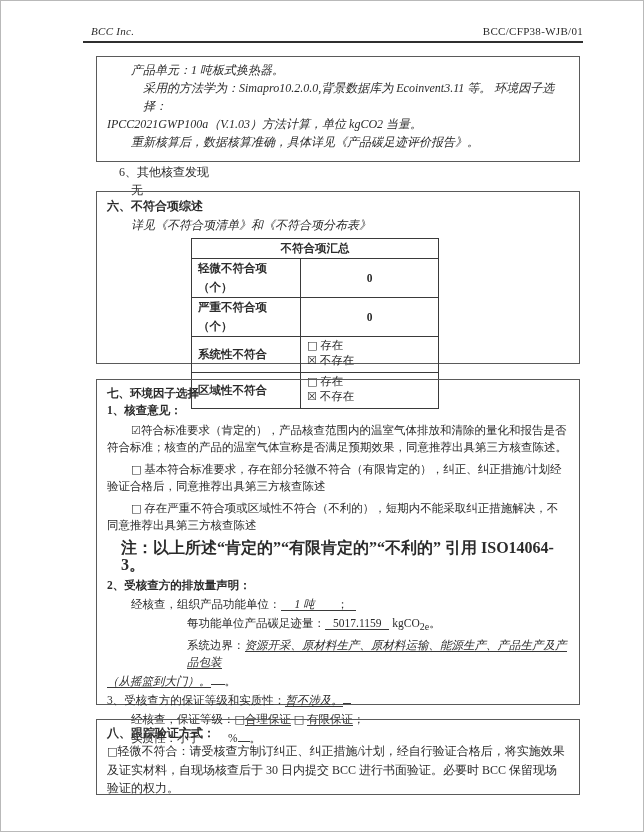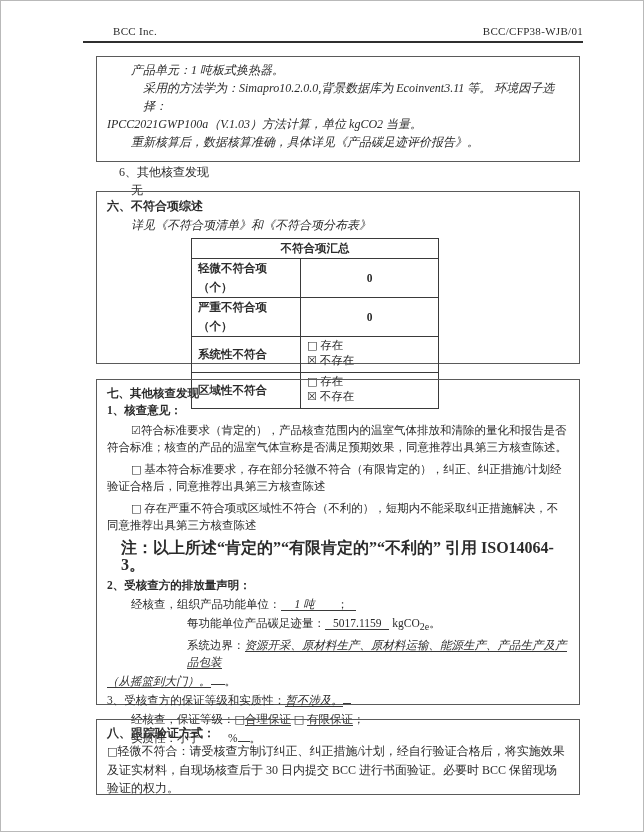--- a/index.html
+++ b/index.html
@@ -14,21 +14,21 @@
     overflow:hidden;
   }
   
   .hdr{
     position:absolute;top:24px;left:82px;width:500px;
     border-bottom:2px solid #2f2f2f;
     padding-bottom:4px;
     font-size:11px;letter-spacing:.3px;
   }
   .hdr::after{content:"";display:block;clear:both;}
-  .hdr-left{float:left;margin-left:30px;}
+  .hdr-left{float:left;margin-left:8px;font-style:italic;}
   .hdr-right{float:right;}
   
   .box{
     position:absolute;left:95px;width:484px;
     border:1.5px solid #5a5a5a;
     box-sizing:border-box;
     font-size:12px;
   }
   .box1{top:55px;height:106px;padding:4px 10px;line-height:18px;}
   .box2{top:190px;height:173px;padding:5px 10px;line-height:19px;}
@@ -114,21 +114,21 @@
         <td class="t-opt">
           <div><span class="cb">□</span> <span>存在</span></div>
           <div><span class="cb">☒</span> <span>不存在</span></div>
         </td>
       </tr>
     </tbody>
       </table>
   </div>
 
   <div class="box box3">
-    <div class="bold">七、其他核查发现</div>
+    <div class="bold">七、环境因子选择</div>
     <div class="bold">1、核查意见：</div>
 
     <div class="para ti24">
       <span class="cb">☑</span><span>符合标准要求（肯定的），产品核查范围内的温室气体排放和清除的量化和报告是否符合标准；核查的产品的温室气体宣称是否满足预期效果，同意推荐出具第三方核查陈述。</span>
     </div>
     <div class="para ti24">
       <span class="cb">□</span><span> 基本符合标准要求，存在部分轻微不符合（有限肯定的），纠正、纠正措施/计划经验证合格后，同意推荐出具第三方核查陈述</span>
     </div>
     <div class="para ti24">
       <span class="cb">□</span><span> 存在严重不符合项或区域性不符合（不利的），短期内不能采取纠正措施解决，不同意推荐出具第三方核查陈述</span>

